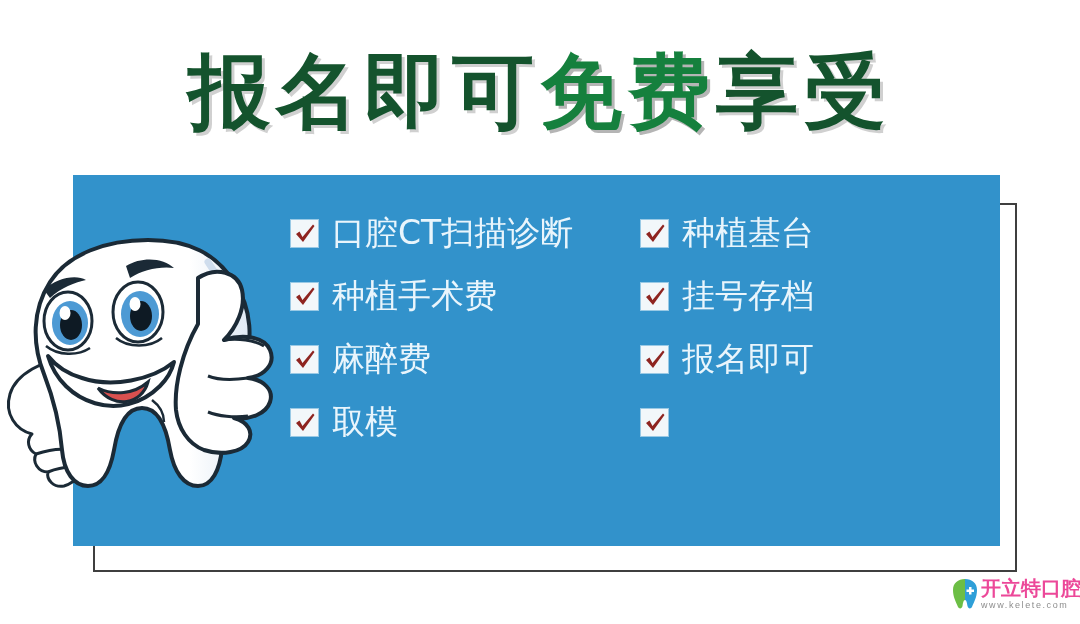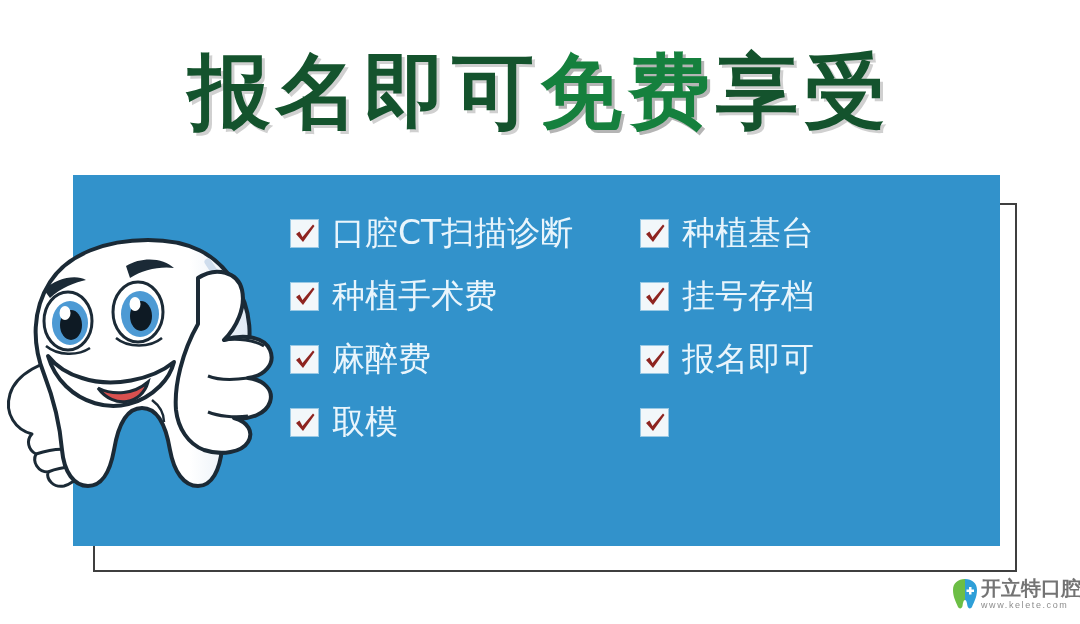--- a/index.html
+++ b/index.html
@@ -147,21 +147,21 @@
     flex: 0 0 auto;
     margin-right: 3px;
   }
   .brand-mark svg { display: block; width: 26px; height: 32px; }
   .brand-text {
     display: flex;
     flex-direction: column;
     justify-content: center;
   }
   .brand-name {
-    color: #737373;
+    color: #ec4899;
     font-size: 20px;
     line-height: 22px;
     font-weight: bold;
     white-space: nowrap;
     font-family: "DejaVu Sans", "Liberation Sans", sans-serif;
     position: relative;
   }
   .brand-url {
     color: #8d8d8d;
     font-size: 9px;

